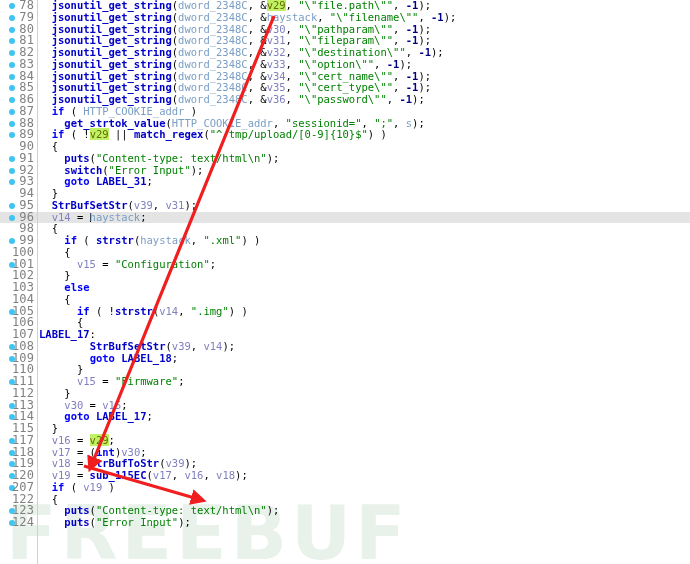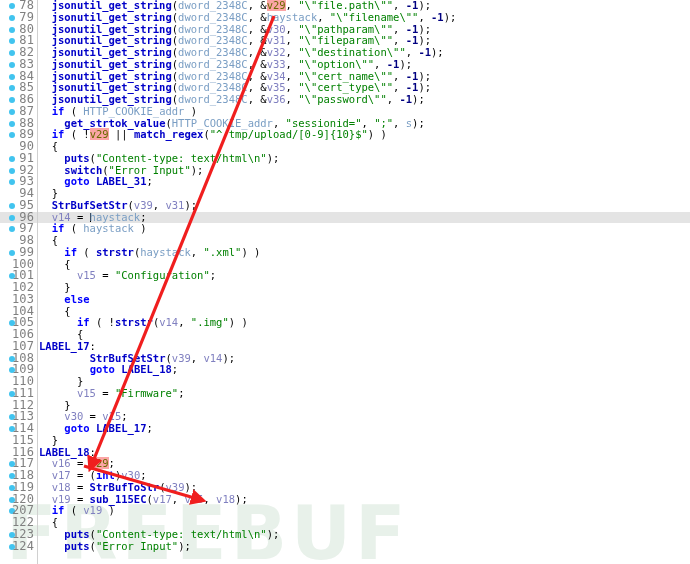--- a/index.html
+++ b/index.html
@@ -90,21 +90,21 @@
 
   
   .t-fn    { color: #0000c8; font-weight: bold; }          
   .t-kw    { color: #0000ff; font-weight: bold; }          
   .t-var   { color: #8080c0; }                             
   .t-gvar  { color: #7a9ec4; }                             
   .t-str   { color: #008000; }                             
   .t-num   { color: #000080; font-weight: bold; }          
   .t-pun   { color: #000000; }                             
   .t-lbl   { color: #0000c8; font-weight: bold; text-align: right; }
-  .hl      { background: #fca5a5; color: #6a6a00; }        
+  .hl      { background: #bef264; color: #6a6a00; }        
 
   .caret {
     display: inline-block;
     width: 0;
     border-left: 1px solid #000;
     height: 9px;
     vertical-align: -1px;
     margin: 0 -1px 0 0;
   }
 
@@ -136,40 +136,38 @@
       <div class="row"><div class="gutter"><span class="bp"></span><span class="lineno">87</span></div><div class="src"><span class="t-pun"> </span><span class="t-pun"> </span><span class="t-kw">if</span><span class="t-pun"> </span><span class="t-pun">(</span><span class="t-pun"> </span><span class="t-gvar">HTTP_COOKIE_addr</span><span class="t-pun"> </span><span class="t-pun">)</span></div></div>
       <div class="row"><div class="gutter"><span class="bp"></span><span class="lineno">88</span></div><div class="src"><span class="t-pun"> </span><span class="t-pun"> </span><span class="t-pun"> </span><span class="t-pun"> </span><span class="t-fn">get_strtok_value</span><span class="t-pun">(</span><span class="t-gvar">HTTP_COOKIE_addr</span><span class="t-pun">,</span><span class="t-pun"> </span><span class="t-str">"sessionid="</span><span class="t-pun">,</span><span class="t-pun"> </span><span class="t-str">";"</span><span class="t-pun">,</span><span class="t-pun"> </span><span class="t-gvar">s</span><span class="t-pun">)</span><span class="t-pun">;</span></div></div>
       <div class="row"><div class="gutter"><span class="bp"></span><span class="lineno">89</span></div><div class="src"><span class="t-pun"> </span><span class="t-pun"> </span><span class="t-kw">if</span><span class="t-pun"> </span><span class="t-pun">(</span><span class="t-pun"> </span><span class="t-pun">!</span><span class="hl">v29</span><span class="t-pun"> </span><span class="t-pun">|</span><span class="t-pun">|</span><span class="t-pun"> </span><span class="t-fn">match_regex</span><span class="t-pun">(</span><span class="t-str">"^/tmp/upload/[0-9]{10}$"</span><span class="t-pun">)</span><span class="t-pun"> </span><span class="t-pun">)</span></div></div>
       <div class="row"><div class="gutter"><span class="lineno">90</span></div><div class="src"><span class="t-pun"> </span><span class="t-pun"> </span><span class="t-pun">{</span></div></div>
       <div class="row"><div class="gutter"><span class="bp"></span><span class="lineno">91</span></div><div class="src"><span class="t-pun"> </span><span class="t-pun"> </span><span class="t-pun"> </span><span class="t-pun"> </span><span class="t-fn">puts</span><span class="t-pun">(</span><span class="t-str">"Content-type: text/html\n"</span><span class="t-pun">)</span><span class="t-pun">;</span></div></div>
       <div class="row"><div class="gutter"><span class="bp"></span><span class="lineno">92</span></div><div class="src"><span class="t-pun"> </span><span class="t-pun"> </span><span class="t-pun"> </span><span class="t-pun"> </span><span class="t-fn">switch</span><span class="t-pun">(</span><span class="t-str">"Error Input"</span><span class="t-pun">)</span><span class="t-pun">;</span></div></div>
       <div class="row"><div class="gutter"><span class="bp"></span><span class="lineno">93</span></div><div class="src"><span class="t-pun"> </span><span class="t-pun"> </span><span class="t-pun"> </span><span class="t-pun"> </span><span class="t-kw">goto</span><span class="t-pun"> </span><span class="t-lbl">LABEL_31</span><span class="t-pun">;</span></div></div>
       <div class="row"><div class="gutter"><span class="lineno">94</span></div><div class="src"><span class="t-pun"> </span><span class="t-pun"> </span><span class="t-pun">}</span></div></div>
       <div class="row"><div class="gutter"><span class="bp"></span><span class="lineno">95</span></div><div class="src"><span class="t-pun"> </span><span class="t-pun"> </span><span class="t-fn">StrBufSetStr</span><span class="t-pun">(</span><span class="t-var">v39</span><span class="t-pun">,</span><span class="t-pun"> </span><span class="t-var">v31</span><span class="t-pun">)</span><span class="t-pun">;</span></div></div>
       <div class="row current"><div class="gutter"><span class="bp"></span><span class="lineno">96</span></div><div class="src"><span class="t-pun"> </span><span class="t-pun"> </span><span class="t-var">v14</span><span class="t-pun"> </span><span class="t-pun">=</span><span class="t-pun"> </span><span class="caret"></span><span class="t-gvar">haystack</span><span class="t-pun">;</span></div></div>
-      <div class="row"><div class="gutter"><span class="bp"></span><span class="lineno">97</span></div><div class="src"><span class="t-pun"> </span><span class="t-pun"> </span><span class="t-kw">if</span><span class="t-pun"> </span><span class="t-pun">(</span><span class="t-pun"> </span><span class="t-gvar">haystack</span><span class="t-pun"> </span><span class="t-pun">)</span></div></div>
       <div class="row"><div class="gutter"><span class="lineno">98</span></div><div class="src"><span class="t-pun"> </span><span class="t-pun"> </span><span class="t-pun">{</span></div></div>
       <div class="row"><div class="gutter"><span class="bp"></span><span class="lineno">99</span></div><div class="src"><span class="t-pun"> </span><span class="t-pun"> </span><span class="t-pun"> </span><span class="t-pun"> </span><span class="t-kw">if</span><span class="t-pun"> </span><span class="t-pun">(</span><span class="t-pun"> </span><span class="t-fn">strstr</span><span class="t-pun">(</span><span class="t-gvar">haystack</span><span class="t-pun">,</span><span class="t-pun"> </span><span class="t-str">".xml"</span><span class="t-pun">)</span><span class="t-pun"> </span><span class="t-pun">)</span></div></div>
       <div class="row"><div class="gutter"><span class="lineno">100</span></div><div class="src"><span class="t-pun"> </span><span class="t-pun"> </span><span class="t-pun"> </span><span class="t-pun"> </span><span class="t-pun">{</span></div></div>
       <div class="row"><div class="gutter"><span class="bp"></span><span class="lineno">101</span></div><div class="src"><span class="t-pun"> </span><span class="t-pun"> </span><span class="t-pun"> </span><span class="t-pun"> </span><span class="t-pun"> </span><span class="t-pun"> </span><span class="t-var">v15</span><span class="t-pun"> </span><span class="t-pun">=</span><span class="t-pun"> </span><span class="t-str">"Configuration"</span><span class="t-pun">;</span></div></div>
       <div class="row"><div class="gutter"><span class="lineno">102</span></div><div class="src"><span class="t-pun"> </span><span class="t-pun"> </span><span class="t-pun"> </span><span class="t-pun"> </span><span class="t-pun">}</span></div></div>
       <div class="row"><div class="gutter"><span class="lineno">103</span></div><div class="src"><span class="t-pun"> </span><span class="t-pun"> </span><span class="t-pun"> </span><span class="t-pun"> </span><span class="t-kw">else</span></div></div>
       <div class="row"><div class="gutter"><span class="lineno">104</span></div><div class="src"><span class="t-pun"> </span><span class="t-pun"> </span><span class="t-pun"> </span><span class="t-pun"> </span><span class="t-pun">{</span></div></div>
       <div class="row"><div class="gutter"><span class="bp"></span><span class="lineno">105</span></div><div class="src"><span class="t-pun"> </span><span class="t-pun"> </span><span class="t-pun"> </span><span class="t-pun"> </span><span class="t-pun"> </span><span class="t-pun"> </span><span class="t-kw">if</span><span class="t-pun"> </span><span class="t-pun">(</span><span class="t-pun"> </span><span class="t-pun">!</span><span class="t-fn">strstr</span><span class="t-pun">(</span><span class="t-var">v14</span><span class="t-pun">,</span><span class="t-pun"> </span><span class="t-str">".img"</span><span class="t-pun">)</span><span class="t-pun"> </span><span class="t-pun">)</span></div></div>
       <div class="row"><div class="gutter"><span class="lineno">106</span></div><div class="src"><span class="t-pun"> </span><span class="t-pun"> </span><span class="t-pun"> </span><span class="t-pun"> </span><span class="t-pun"> </span><span class="t-pun"> </span><span class="t-pun">{</span></div></div>
       <div class="row"><div class="gutter"><span class="lineno">107</span></div><div class="src"><span class="t-lbl">LABEL_17</span><span class="t-pun">:</span></div></div>
       <div class="row"><div class="gutter"><span class="bp"></span><span class="lineno">108</span></div><div class="src"><span class="t-pun"> </span><span class="t-pun"> </span><span class="t-pun"> </span><span class="t-pun"> </span><span class="t-pun"> </span><span class="t-pun"> </span><span class="t-pun"> </span><span class="t-pun"> </span><span class="t-fn">StrBufSetStr</span><span class="t-pun">(</span><span class="t-var">v39</span><span class="t-pun">,</span><span class="t-pun"> </span><span class="t-var">v14</span><span class="t-pun">)</span><span class="t-pun">;</span></div></div>
       <div class="row"><div class="gutter"><span class="bp"></span><span class="lineno">109</span></div><div class="src"><span class="t-pun"> </span><span class="t-pun"> </span><span class="t-pun"> </span><span class="t-pun"> </span><span class="t-pun"> </span><span class="t-pun"> </span><span class="t-pun"> </span><span class="t-pun"> </span><span class="t-kw">goto</span><span class="t-pun"> </span><span class="t-lbl">LABEL_18</span><span class="t-pun">;</span></div></div>
       <div class="row"><div class="gutter"><span class="lineno">110</span></div><div class="src"><span class="t-pun"> </span><span class="t-pun"> </span><span class="t-pun"> </span><span class="t-pun"> </span><span class="t-pun"> </span><span class="t-pun"> </span><span class="t-pun">}</span></div></div>
       <div class="row"><div class="gutter"><span class="bp"></span><span class="lineno">111</span></div><div class="src"><span class="t-pun"> </span><span class="t-pun"> </span><span class="t-pun"> </span><span class="t-pun"> </span><span class="t-pun"> </span><span class="t-pun"> </span><span class="t-var">v15</span><span class="t-pun"> </span><span class="t-pun">=</span><span class="t-pun"> </span><span class="t-str">"Firmware"</span><span class="t-pun">;</span></div></div>
       <div class="row"><div class="gutter"><span class="lineno">112</span></div><div class="src"><span class="t-pun"> </span><span class="t-pun"> </span><span class="t-pun"> </span><span class="t-pun"> </span><span class="t-pun">}</span></div></div>
       <div class="row"><div class="gutter"><span class="bp"></span><span class="lineno">113</span></div><div class="src"><span class="t-pun"> </span><span class="t-pun"> </span><span class="t-pun"> </span><span class="t-pun"> </span><span class="t-var">v30</span><span class="t-pun"> </span><span class="t-pun">=</span><span class="t-pun"> </span><span class="t-var">v15</span><span class="t-pun">;</span></div></div>
       <div class="row"><div class="gutter"><span class="bp"></span><span class="lineno">114</span></div><div class="src"><span class="t-pun"> </span><span class="t-pun"> </span><span class="t-pun"> </span><span class="t-pun"> </span><span class="t-kw">goto</span><span class="t-pun"> </span><span class="t-lbl">LABEL_17</span><span class="t-pun">;</span></div></div>
       <div class="row"><div class="gutter"><span class="lineno">115</span></div><div class="src"><span class="t-pun"> </span><span class="t-pun"> </span><span class="t-pun">}</span></div></div>
-      <div class="row"><div class="gutter"><span class="lineno">116</span></div><div class="src"><span class="t-lbl">LABEL_18</span><span class="t-pun">:</span></div></div>
       <div class="row"><div class="gutter"><span class="bp"></span><span class="lineno">117</span></div><div class="src"><span class="t-pun"> </span><span class="t-pun"> </span><span class="t-var">v16</span><span class="t-pun"> </span><span class="t-pun">=</span><span class="t-pun"> </span><span class="hl">v29</span><span class="t-pun">;</span></div></div>
       <div class="row"><div class="gutter"><span class="bp"></span><span class="lineno">118</span></div><div class="src"><span class="t-pun"> </span><span class="t-pun"> </span><span class="t-var">v17</span><span class="t-pun"> </span><span class="t-pun">=</span><span class="t-pun"> </span><span class="t-pun">(</span><span class="t-kw">int</span><span class="t-pun">)</span><span class="t-var">v30</span><span class="t-pun">;</span></div></div>
       <div class="row"><div class="gutter"><span class="bp"></span><span class="lineno">119</span></div><div class="src"><span class="t-pun"> </span><span class="t-pun"> </span><span class="t-var">v18</span><span class="t-pun"> </span><span class="t-pun">=</span><span class="t-pun"> </span><span class="t-fn">StrBufToStr</span><span class="t-pun">(</span><span class="t-var">v39</span><span class="t-pun">)</span><span class="t-pun">;</span></div></div>
       <div class="row"><div class="gutter"><span class="bp"></span><span class="lineno">120</span></div><div class="src"><span class="t-pun"> </span><span class="t-pun"> </span><span class="t-var">v19</span><span class="t-pun"> </span><span class="t-pun">=</span><span class="t-pun"> </span><span class="t-fn">sub_115EC</span><span class="t-pun">(</span><span class="t-var">v17</span><span class="t-pun">,</span><span class="t-pun"> </span><span class="t-var">v16</span><span class="t-pun">,</span><span class="t-pun"> </span><span class="t-var">v18</span><span class="t-pun">)</span><span class="t-pun">;</span></div></div>
       <div class="row"><div class="gutter"><span class="bp"></span><span class="lineno">207</span></div><div class="src"><span class="t-pun"> </span><span class="t-pun"> </span><span class="t-kw">if</span><span class="t-pun"> </span><span class="t-pun">(</span><span class="t-pun"> </span><span class="t-var">v19</span><span class="t-pun"> </span><span class="t-pun">)</span></div></div>
       <div class="row"><div class="gutter"><span class="lineno">122</span></div><div class="src"><span class="t-pun"> </span><span class="t-pun"> </span><span class="t-pun">{</span></div></div>
       <div class="row"><div class="gutter"><span class="bp"></span><span class="lineno">123</span></div><div class="src"><span class="t-pun"> </span><span class="t-pun"> </span><span class="t-pun"> </span><span class="t-pun"> </span><span class="t-fn">puts</span><span class="t-pun">(</span><span class="t-str">"Content-type: text/html\n"</span><span class="t-pun">)</span><span class="t-pun">;</span></div></div>
       <div class="row"><div class="gutter"><span class="bp"></span><span class="lineno">124</span></div><div class="src"><span class="t-pun"> </span><span class="t-pun"> </span><span class="t-pun"> </span><span class="t-pun"> </span><span class="t-fn">puts</span><span class="t-pun">(</span><span class="t-str">"Error Input"</span><span class="t-pun">)</span><span class="t-pun">;</span></div></div>
     </div>
 

